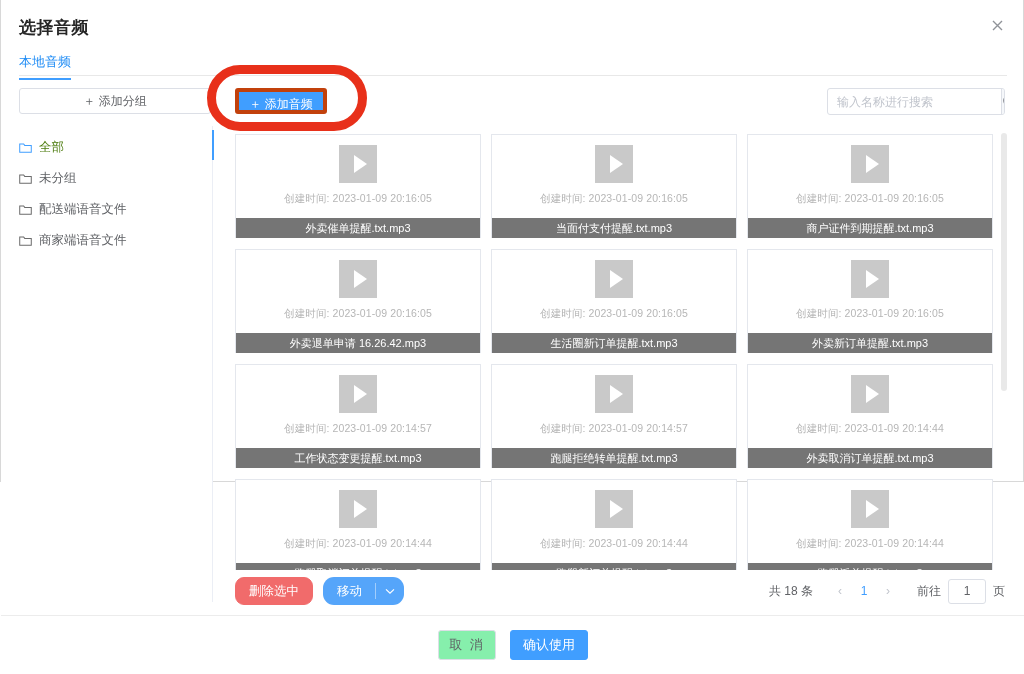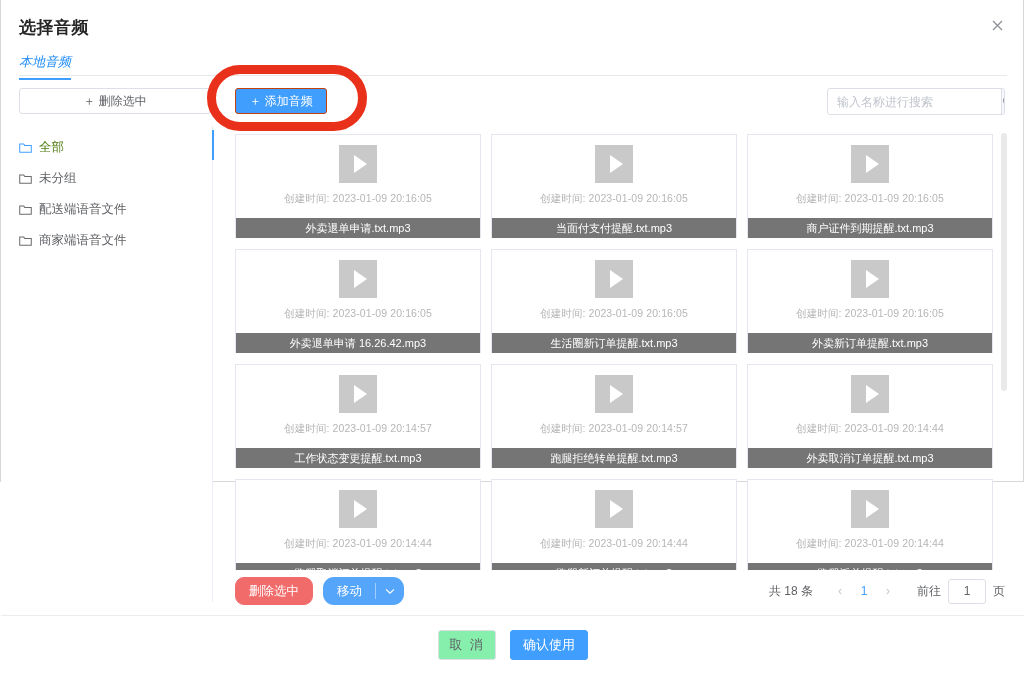--- a/index.html
+++ b/index.html
@@ -46,21 +46,20 @@
     width: 988px;
     height: 22px;
   }
   .tab {
     display: inline-block;
     font-size: 13px;
     color: #1f8cf5;
     padding-bottom: 7px;
     border-bottom: 2px solid #409EFF;
     cursor: pointer;
-    font-style: italic;
   }
   .tabbar-rule {
     position: absolute;
     left: 18px; top: 75px;
     width: 988px; height: 1px;
     background: #e8e8e8;
   }
 
   
   .btn-add-group {
@@ -74,21 +73,21 @@
     font-size: 12px;
     line-height: 24px;
     text-align: center;
     cursor: pointer;
   }
   .btn-add-audio {
     position: absolute;
     left: 234px; top: 88px;
     width: 92px; height: 26px;
     background: #409EFF;
-    border: 1px solid #c2410c;
+    border: 4px solid #c2410c;
     border-radius: 3px;
     color: #ffffff;
     font-size: 12px;
     line-height: 24px;
     text-align: center;
     cursor: pointer;
   }
   .search-wrap {
     position: absolute;
     right: 18px; top: 88px;
@@ -365,21 +364,21 @@
     <svg width="13" height="13" viewBox="0 0 13 13" aria-hidden="true">
       <path d="M2 2 L11 11 M11 2 L2 11" stroke="#909399" stroke-width="1.4" fill="none"></path>
     </svg>
   </div>
 
   <div class="tabbar">
     <div class="tab">本地音频</div>
   </div>
   <div class="tabbar-rule"></div>
 
-  <div class="btn-add-group">＋ 删除选中</div>
+  <div class="btn-add-group">＋ 添加分组</div>
   <div class="btn-add-audio">＋ 添加音频</div>
 
   <div class="search-wrap">
     <input class="search-input" type="text" placeholder="输入名称进行搜索" style="">
     <div class="search-go">
       <svg width="13" height="13" viewBox="0 0 14 14" aria-hidden="true">
         <circle cx="6" cy="6" r="4.3" stroke="#909399" stroke-width="1.2" fill="none"></circle>
         <path d="M9.3 9.3 L12.6 12.6" stroke="#909399" stroke-width="1.2" fill="none"></path>
       </svg>
     </div>
@@ -423,21 +422,21 @@
 
   <div class="grid-area">
     <div class="grid" id="grid-root">
         <div class="card">
           <div class="card-body">
             <div class="thumb">
               <div class="tri"></div>
             </div>
             <div class="card-time">创建时间: 2023-01-09 20:16:05</div>
           </div>
-          <div class="card-name">外卖退单申请.txt.mp3</div>
+          <div class="card-name">外卖催单提醒.txt.mp3</div>
         </div>
         <div class="card">
           <div class="card-body">
             <div class="thumb">
               <div class="tri"></div>
             </div>
             <div class="card-time">创建时间: 2023-01-09 20:16:05</div>
           </div>
           <div class="card-name">当面付支付提醒.txt.mp3</div>
         </div>

